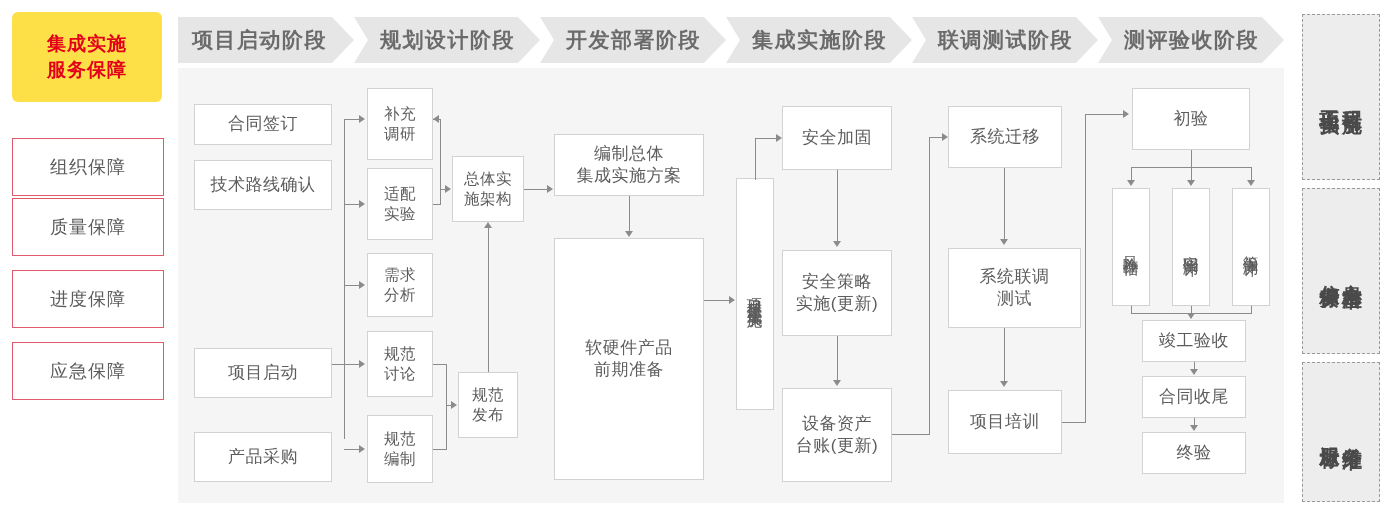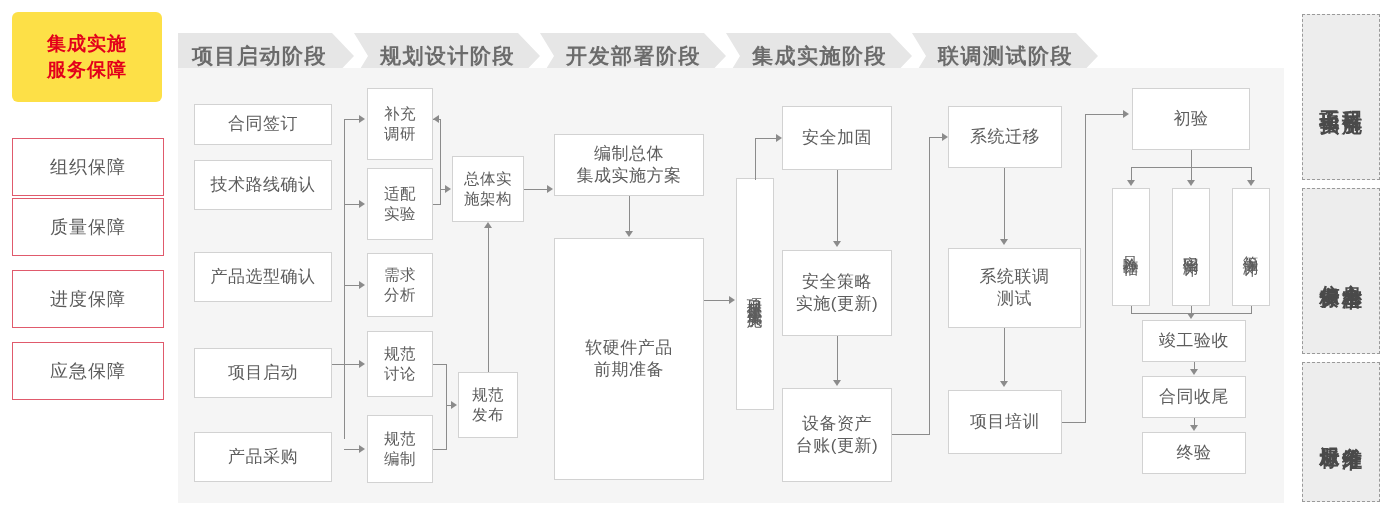--- a/index.html
+++ b/index.html
@@ -27,21 +27,21 @@
     color:#5a5a5a;font-size:18px;letter-spacing:1px;
   }
 
   
   .phase{position:absolute;top:17px;height:486px;}
   .phase-body{
     position:absolute;left:0;top:51px;right:0;bottom:0;
     background:#f5f5f5;
   }
   .phase-head{
-    position:absolute;left:0;top:16px;height:46px;width:100%;
+    position:absolute;left:0;top:0;height:46px;width:100%;
     background:#e6e6e6;
     display:flex;align-items:center;
     color:#6b6b6b;font-weight:bold;font-size:21px;letter-spacing:1.5px;
     padding-left:14px;box-sizing:border-box;
     clip-path:polygon(0 0, calc(100% - 22px) 0, 100% 50%, calc(100% - 22px) 100%, 0 100%);
   }
   .phase.first .phase-head{
     clip-path:polygon(0 0, calc(100% - 22px) 0, 100% 50%, calc(100% - 22px) 100%, 0 100%);
   }
   .phase:not(.first) .phase-head{
@@ -119,23 +119,20 @@
         <span>项目启动阶段</span>
       </div>
     <div class="phase-body"></div>
   </div>
   <div class="node" style="left:194px;top:104px;width:138px;height:41px">
       <span>合同签订</span>
     </div>
   <div class="node" style="left:194px;top:160px;width:138px;height:50px">
       <span>技术路线确认</span>
     </div>
-  <div class="node" style="left:194px;top:252px;width:138px;height:50px">
-      <span>产品选型确认</span>
-    </div>
   <div class="node" style="left:194px;top:348px;width:138px;height:50px">
       <span>项目启动</span>
     </div>
   <div class="node" style="left:194px;top:432px;width:138px;height:50px">
       <span>产品采购</span>
     </div>
 
   <div class="phase" style="left:354px;width:186px">
     <div class="phase-head">
         <span>规划设计阶段</span>
@@ -218,20 +215,23 @@
     </div>
   <div class="node" style="left:948px;top:248px;width:133px;height:80px">
       <span style="white-space:pre-line">系统联调
 测试</span>
     </div>
   <div class="node" style="left:948px;top:390px;width:114px;height:64px">
       <span>项目培训</span>
     </div>
 
   <div class="phase" style="left:1098px;width:186px">
+    <div class="phase-head">
+        <span>测评验收阶段</span>
+      </div>
     <div class="phase-body"></div>
   </div>
   <div class="node" style="left:1132px;top:88px;width:118px;height:62px">
       <span>初验</span>
     </div>
   <div class="node vert sm" style="left:1112px;top:188px;width:38px;height:118px">
       <span>风险评估</span>
     </div>
   <div class="node vert sm" style="left:1172px;top:188px;width:38px;height:118px">
       <span>密码测评</span>

